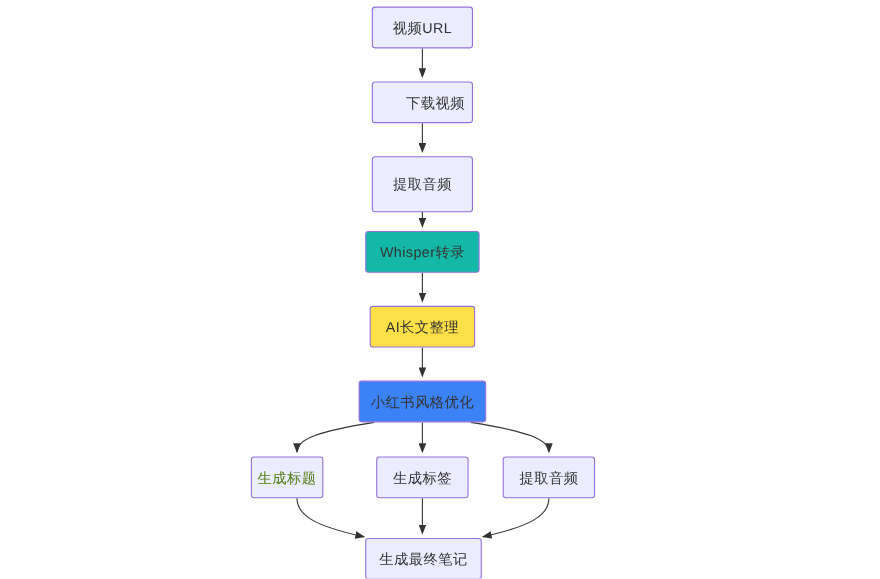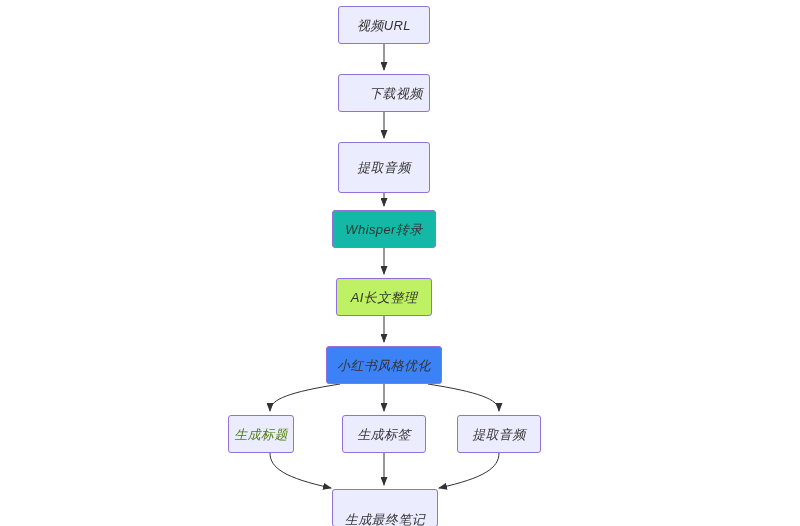--- a/index.html
+++ b/index.html
@@ -12,21 +12,20 @@
     width: 800px;
     height: 526px;
     font-family: "Liberation Sans", "DejaVu Sans", sans-serif;
     overflow: hidden;
   }
   #diagram-root {
     position: relative;
     width: 800px;
     height: 526px;
     background: #ffffff;
-    font-style: italic;
   }
   #edge-layer {
     position: absolute;
     left: 0;
     top: 0;
     width: 800px;
     height: 526px;
   }
   .node {
     position: absolute;
@@ -81,33 +80,33 @@
       </div>
       <div class="node" style="left: 338px; top: 74px; width: 92px; height: 38px; background: rgb(236, 236, 255); border-color: rgb(147, 112, 219); color: rgb(51, 51, 51); padding-left: 24px;">
         <span class="node-label">下载视频</span>
       </div>
       <div class="node" style="left: 338px; top: 142px; width: 92px; height: 51px; background: rgb(236, 236, 255); border-color: rgb(147, 112, 219); color: rgb(51, 51, 51);">
         <span class="node-label">提取音频</span>
       </div>
       <div class="node" style="left: 332px; top: 210px; width: 104px; height: 38px; background: #14b8a6; border-color: rgb(147, 112, 219); color: rgb(51, 51, 51);">
         <span class="node-label">Whisper转录</span>
       </div>
-      <div class="node" style="left: 336px; top: 278px; width: 96px; height: 38px; background: #bef264; border-color: rgb(147, 112, 219); color: rgb(51, 51, 51);">
+      <div class="node" style="left: 336px; top: 278px; width: 96px; height: 38px; background: #fde047; border-color: rgb(147, 112, 219); color: rgb(51, 51, 51);">
         <span class="node-label">AI长文整理</span>
       </div>
       <div class="node" style="left: 326px; top: 346px; width: 116px; height: 38px; background: #3b82f6; border-color: rgb(147, 112, 219); color: rgb(51, 51, 51);">
         <span class="node-label">小红书风格优化</span>
       </div>
       <div class="node" style="left: 228px; top: 415px; width: 66px; height: 38px; background: rgb(236, 236, 255); border-color: rgb(147, 112, 219); color: #4d7c0f;">
         <span class="node-label">生成标题</span>
       </div>
       <div class="node" style="left: 342px; top: 415px; width: 84px; height: 38px; background: rgb(236, 236, 255); border-color: rgb(147, 112, 219); color: rgb(51, 51, 51);">
         <span class="node-label">生成标签</span>
       </div>
       <div class="node" style="left: 457px; top: 415px; width: 84px; height: 38px; background: rgb(236, 236, 255); border-color: rgb(147, 112, 219); color: rgb(51, 51, 51);">
         <span class="node-label">提取音频</span>
       </div>
-      <div class="node" style="left: 332px; top: 489px; width: 106px; height: 38px; background: rgb(236, 236, 255); border-color: rgb(147, 112, 219); color: rgb(51, 51, 51); align-items: flex-end;">
+      <div class="node" style="left: 332px; top: 489px; width: 106px; height: 38px; background: rgb(236, 236, 255); border-color: rgb(147, 112, 219); color: rgb(51, 51, 51);">
         <span class="node-label">生成最终笔记</span>
       </div>
     </div>
 
 </div>
 
 </body></html>

